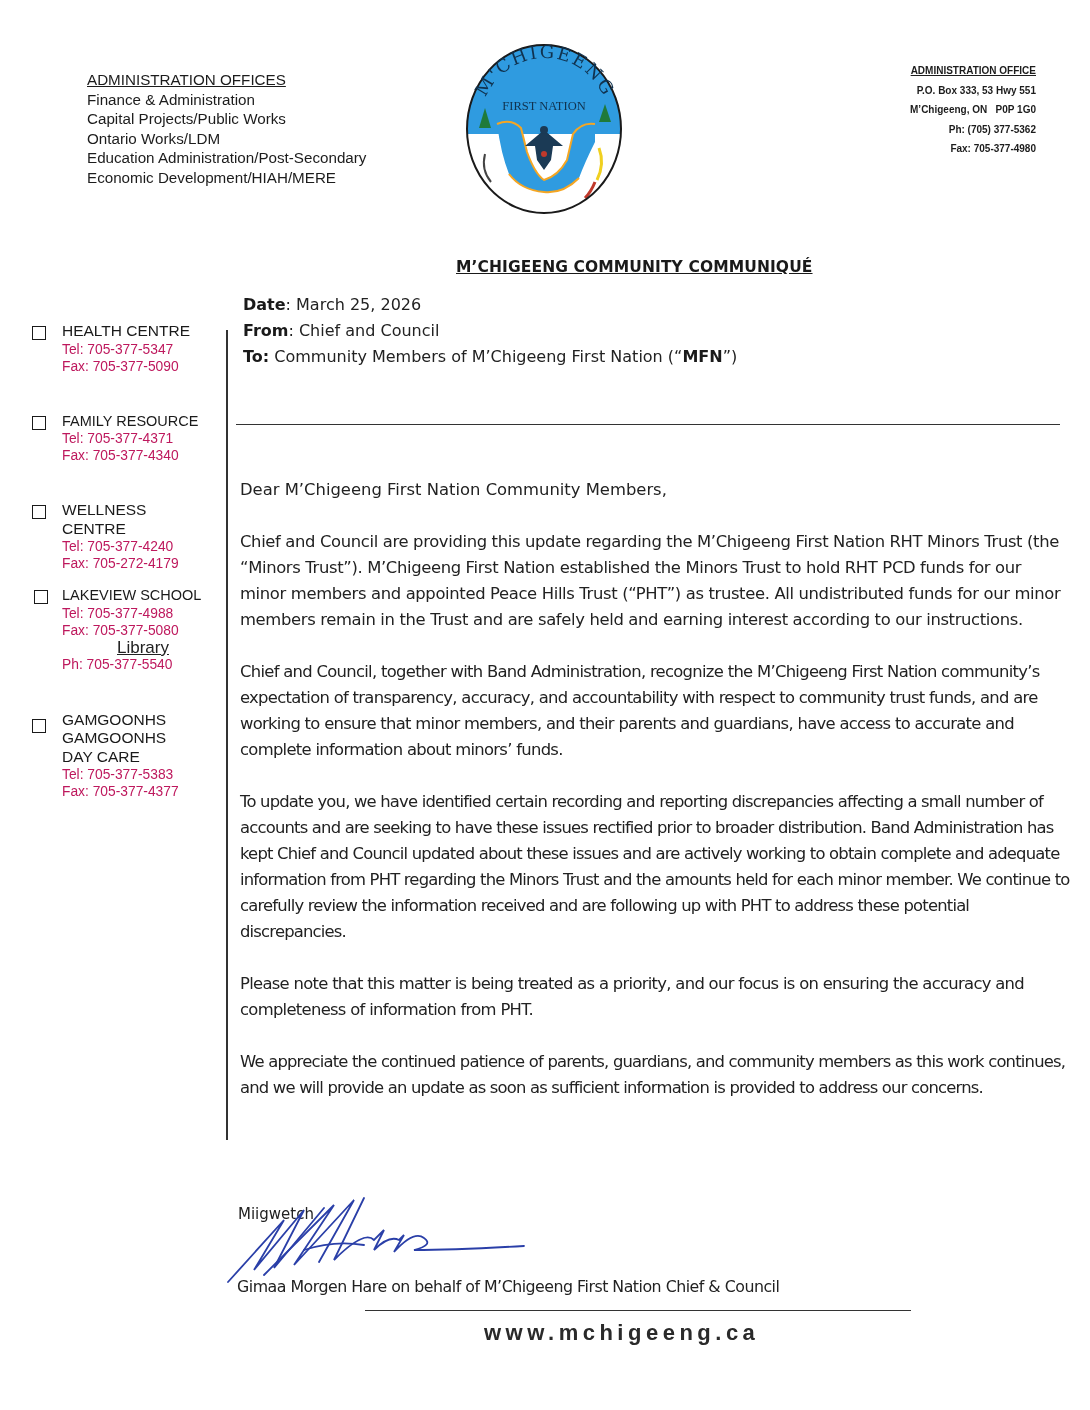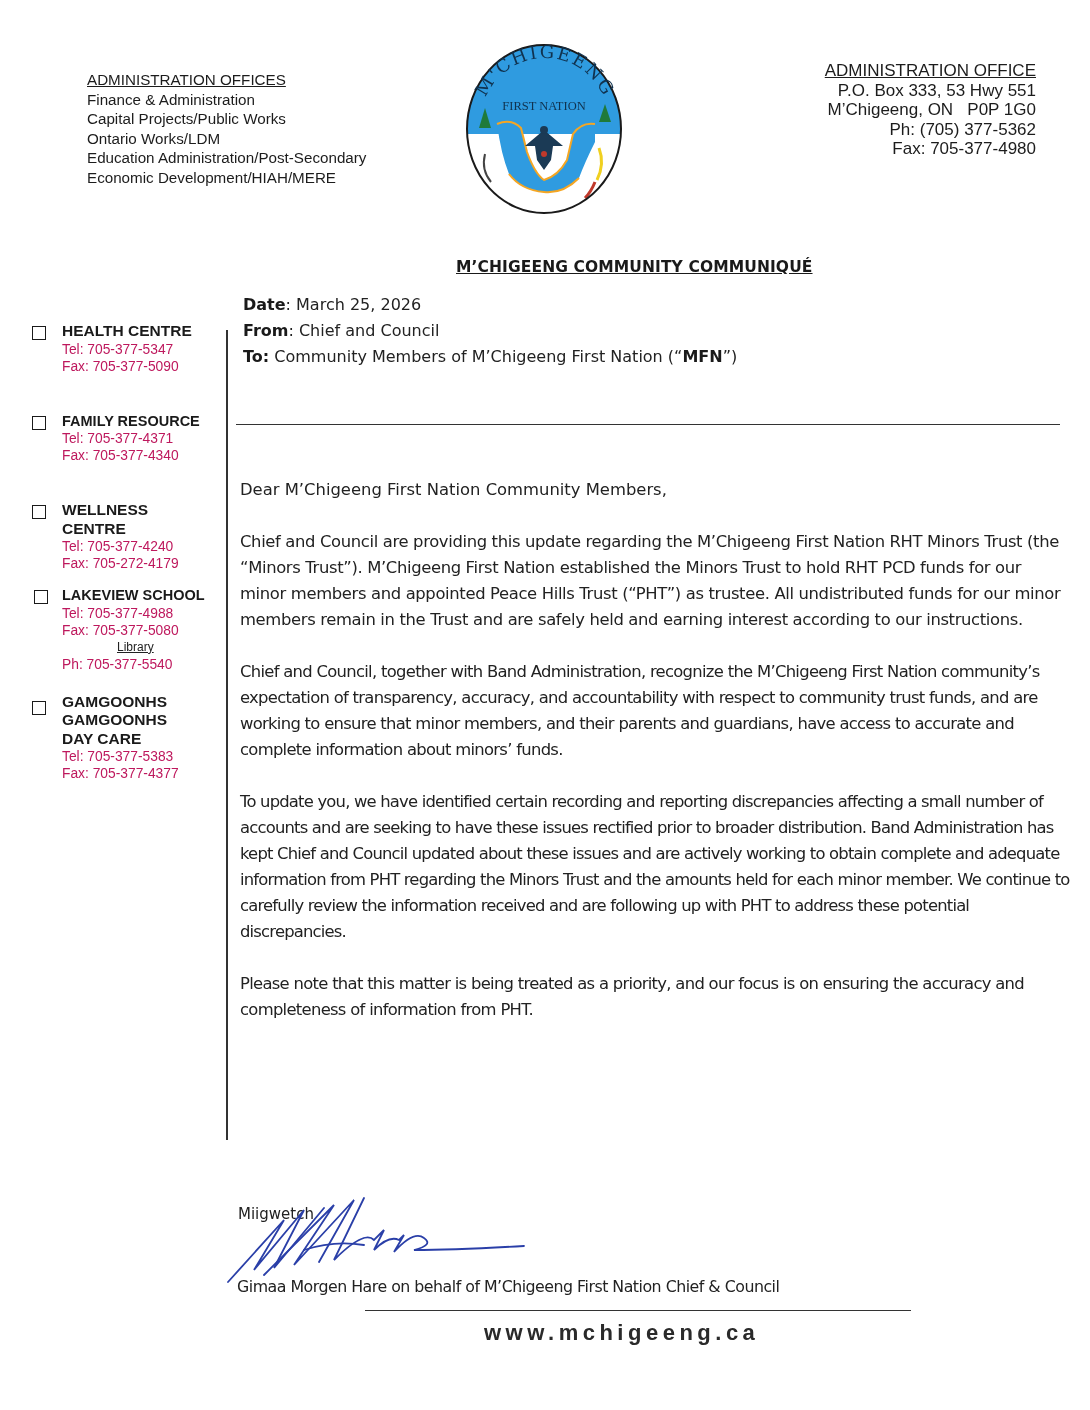--- a/index.html
+++ b/index.html
@@ -4,36 +4,36 @@
 <style>
   html, body { margin: 0; padding: 0; background: #ffffff; }
   body { width: 1090px; height: 1410px; position: relative; overflow: hidden; color: #222; }
   .sans { font-family: "Liberation Sans", sans-serif; }
   .body-font { font-family: "DejaVu Sans", sans-serif; }
 
   
   .admin-left { position: absolute; left: 87px; top: 70px; font-size: 15.2px; line-height: 19.5px; color: #1c1c1c; }
   .admin-left .title { text-decoration: underline; }
   
-  .admin-right { position: absolute; right: 54px; top: 61px; font-size: 17px; line-height: 19.5px; text-align: right; color: #1c1c1c; }
+  .admin-right { position: absolute; right: 54px; top: 61px; font-size: 10px; line-height: 19.5px; text-align: right; color: #1c1c1c; font-weight: bold; }
   .admin-right .title { text-decoration: underline; }
 
   
   .logo { position: absolute; left: 463px; top: 42px; width: 162px; height: 175px; }
 
   
   .comm-title { position: absolute; left: 456px; top: 258px; font-size: 15.5px; font-weight: bold; text-decoration: underline; color: #1a1a1a; letter-spacing: 0.1px; }
 
   
   .sidebar { position: absolute; left: 30px; top: 322px; width: 190px; }
   .dept { position: relative; padding-left: 32px; }
   .dept .box { position: absolute; left: 2px; top: 4px; width: 12px; height: 12px; border: 1.5px solid #1a1a1a; }
-  .dept .name { font-weight: bold; font-size: 15.5px; line-height: 18.5px; color: #1a1a1a; }
+  .dept .name { font-weight: normal; font-size: 15.5px; line-height: 18.5px; color: #1a1a1a; }
   .dept .line { font-size: 13.8px; line-height: 17px; color: #be185d; }
-  .dept .lib { font-size: 12px; line-height: 17px; text-decoration: underline; padding-left: 55px; }
+  .dept .lib { font-size: 17px; line-height: 17px; text-decoration: underline; padding-left: 55px; }
 
   
   .vrule { position: absolute; left: 226px; top: 330px; width: 1.5px; height: 810px; background: #333; }
 
   
   .memo { position: absolute; left: 243px; top: 292px; font-size: 16px; line-height: 26px; color: #222; }
   .memo b { color: #1a1a1a; }
   .hrule { position: absolute; left: 236px; top: 424px; width: 824px; height: 1.2px; background: #333; }
 
   
@@ -112,21 +112,21 @@
     <div class="line">Tel: 705-377-4371</div>
     <div class="line">Fax: 705-377-4340</div>
   </div>
   <div class="dept" style="margin-bottom:14px">
     <span class="box"></span>
     <div class="name">WELLNESS</div>
     <div class="name">CENTRE</div>
     <div class="line">Tel: 705-377-4240</div>
     <div class="line">Fax: 705-272-4179</div>
   </div>
-  <div class="dept" style="margin-bottom:20px">
+  <div class="dept" style="margin-bottom:38px">
     <span class="box" style="left:4px"></span>
     <div class="name" style="font-size:14.5px">LAKEVIEW SCHOOL</div>
     <div class="line">Tel: 705-377-4988</div>
     <div class="line">Fax: 705-377-5080</div>
     <div class="lib">Library</div>
     <div class="line">Ph: 705-377-5540</div>
   </div>
   <div class="dept">
     <span class="box" style="top:8px"></span>
     <div class="name">GAMGOONHS</div>
@@ -145,20 +145,21 @@
   <div><b>To:</b><span> Community Members of M’Chigeeng First Nation (“</span><b>MFN</b><span>”)</span></div>
 </div>
 <div class="hrule"></div>
 
 <div class="content body-font">
   <p>Dear M’Chigeeng First Nation Community Members,</p>
   <p style="letter-spacing:-0.35px">Chief and Council are providing this update regarding the M’Chigeeng First Nation RHT Minors Trust (the “Minors Trust”). M’Chigeeng First Nation established the Minors Trust to hold RHT PCD funds for our minor members and appointed Peace Hills Trust (“PHT”) as trustee. All undistributed funds for our minor members remain in the Trust and are safely held and earning interest according to our instructions.</p>
   <p style="letter-spacing:-0.7px">Chief and Council, together with Band Administration, recognize the M’Chigeeng First Nation community’s expectation of transparency, accuracy, and accountability with respect to community trust funds, and are working to ensure that minor members, and their parents and guardians, have access to accurate and complete information about minors’ funds.</p>
   <p style="letter-spacing:-0.8px">To update you, we have identified certain recording and reporting discrepancies affecting a small number of accounts and are seeking to have these issues rectified prior to broader distribution.  Band Administration has kept Chief and Council updated about these issues and are actively working to obtain complete and adequate information from PHT regarding the Minors Trust and the amounts held for each minor member. We continue to carefully review the information received and are following up with PHT to address these potential discrepancies.</p>
   <p style="letter-spacing:-0.7px">Please note that this matter is being treated as a priority, and our focus is on ensuring the accuracy and completeness of information from PHT.</p>
+  <p style="letter-spacing:-0.8px">We appreciate the continued patience of parents, guardians, and community members as this work continues, and we will provide an update as soon as sufficient information is provided to address our concerns.</p>
 </div>
 
 <div class="sig-block body-font">Miigwetch</div>
 <svg class="signature" viewBox="0 0 320 100">
   <g fill="none" stroke="#2a3fa8" stroke-width="1.8" stroke-linecap="round">
     <path d="M 4 92 L 60 30 L 30 80 L 80 20 L 50 78 L 100 18"></path>
     <path d="M 40 85 L 110 15 L 70 75 L 130 10 L 95 72"></path>
     <path d="M 80 60 Q 110 50 140 55"></path>
     <path d="M 140 8 L 110 70 Q 140 40 150 50 L 160 40 L 150 60 Q 165 45 175 50 L 180 45 L 170 62 Q 190 40 200 48 Q 210 55 190 60 Q 230 60 300 56"></path>
   </g>

